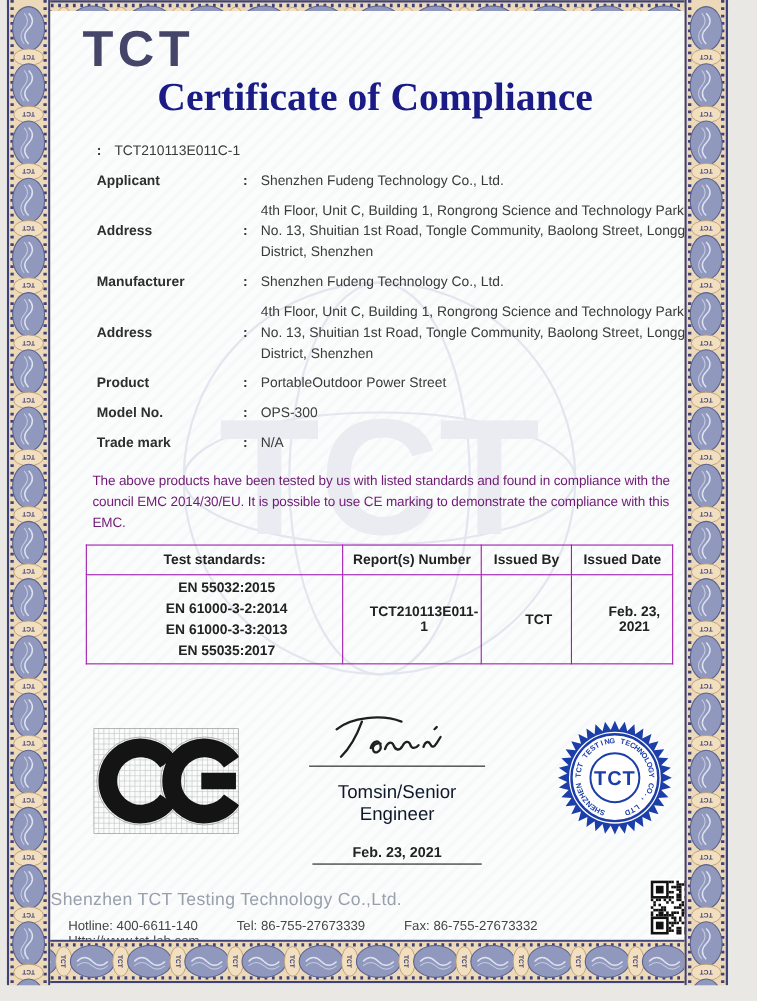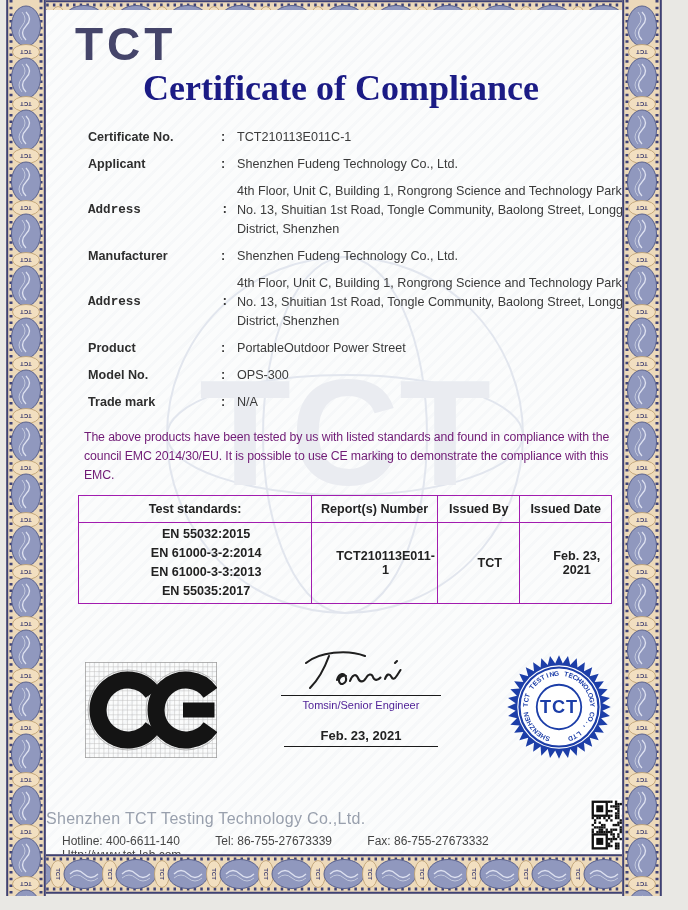--- a/index.html
+++ b/index.html
@@ -16,33 +16,33 @@
   .watermark{position:absolute;left:155px;top:245px;pointer-events:none;}
   .content{position:absolute;left:46px;top:10px;width:576px;}
   .logo{margin:12px 0 0 29px;font-size:46px;font-weight:bold;letter-spacing:4px;color:#45456a;line-height:44px;}
   .title{margin-top:1px;text-align:center;padding-left:14px;font-family:"Liberation Serif",serif;
          font-weight:bold;font-size:36px;color:#1b1b85;line-height:42px;}
   .fields{margin:19px 0 0 42px;font-size:12.6px;color:#3a3a3a;}
   .frow{display:flex;align-items:flex-start;margin-bottom:8px;line-height:19px;}
   .frow .lbl{width:133px;font-weight:bold;color:#2e2e2e;flex:none;}
   .frow .cln{width:16px;font-weight:bold;flex:none;}
   .frow .val{white-space:nowrap;}
-  .frow.multi .lbl,.frow.multi .cln{padding-top:19px;font-family:Liberation Mono, monospace;}
+  .frow.multi .lbl,.frow.multi .cln{padding-top:19px;}
   .para{margin:16px 14px 0 38px;width:526px;font-size:12.3px;letter-spacing:-0.12px;
         line-height:19px;color:#701a75;}
   .ctable{margin:10px 0 0 32px;border-collapse:collapse;width:534px;font-size:12.6px;color:#222;}
   .ctable th,.ctable td{border:1px solid #a21caf;text-align:center;vertical-align:middle;padding:2px 2px;}
   .ctable th{font-weight:bold;height:22px;}
   .ctable td{font-weight:bold;padding-left:24px;}
   .std-line{line-height:19px;}
   .para2{margin-top:8px;}
   .ce-wrap{position:absolute;left:85px;top:662px;}
   .sig-block{position:absolute;left:278px;top:648px;width:166px;text-align:center;color:#222;}
   .sig-line{width:160px;margin:1px auto 0;border-top:1.5px solid #1a1a1a;}
-  .sig-title{font-size:11px;margin-top:3px;color:#4c1d95;}
+  .sig-title{font-size:17px;margin-top:13px;color:#0f172a;}
   .sig-date{font-size:13px;font-weight:bold;margin-top:17px;}
   .date-line{width:154px;margin:3px auto 0;border-top:1.5px solid #1a1a1a;}
   .seal-wrap{position:absolute;left:500px;top:648px;}
   .footer{position:absolute;left:46px;top:810px;width:576px;text-align:left;}
   .footer .company{font-size:16px;color:#99a0ad;letter-spacing:0.3px;}
   .footer .contacts{margin-top:6px;font-size:12px;color:#454545;}
   .footer .contacts span{margin:0 16px;white-space:nowrap;}
   .qr-wrap{position:absolute;left:590px;top:799px;line-height:0;}
 </style>
 </head>
@@ -58,21 +58,20 @@
     <ellipse cx="190" cy="190" rx="178" ry="60" fill="none" stroke="#e2e6ee" stroke-width="2"></ellipse>
     <text id="wm-text" x="190" y="240" text-anchor="middle" font-family="Liberation Sans, sans-serif" font-size="150" font-weight="bold" fill="#eaecf1">TCT</text>
   </svg>
 
   <div class="content">
     <div class="logo">TCT</div>
     <div class="title">Certificate of Compliance</div>
 
     <div class="fields">
       <div class="frow">
-        <div class="lbl">Certificate No.</div>
         <div class="cln">:</div>
         <div class="val">TCT210113E011C-1</div>
       </div>
       <div class="frow">
         <div class="lbl">Applicant</div>
         <div class="cln">:</div>
         <div class="val">Shenzhen Fudeng Technology Co., Ltd.</div>
       </div>
       <div class="frow multi">
         <div class="lbl">Address</div>

